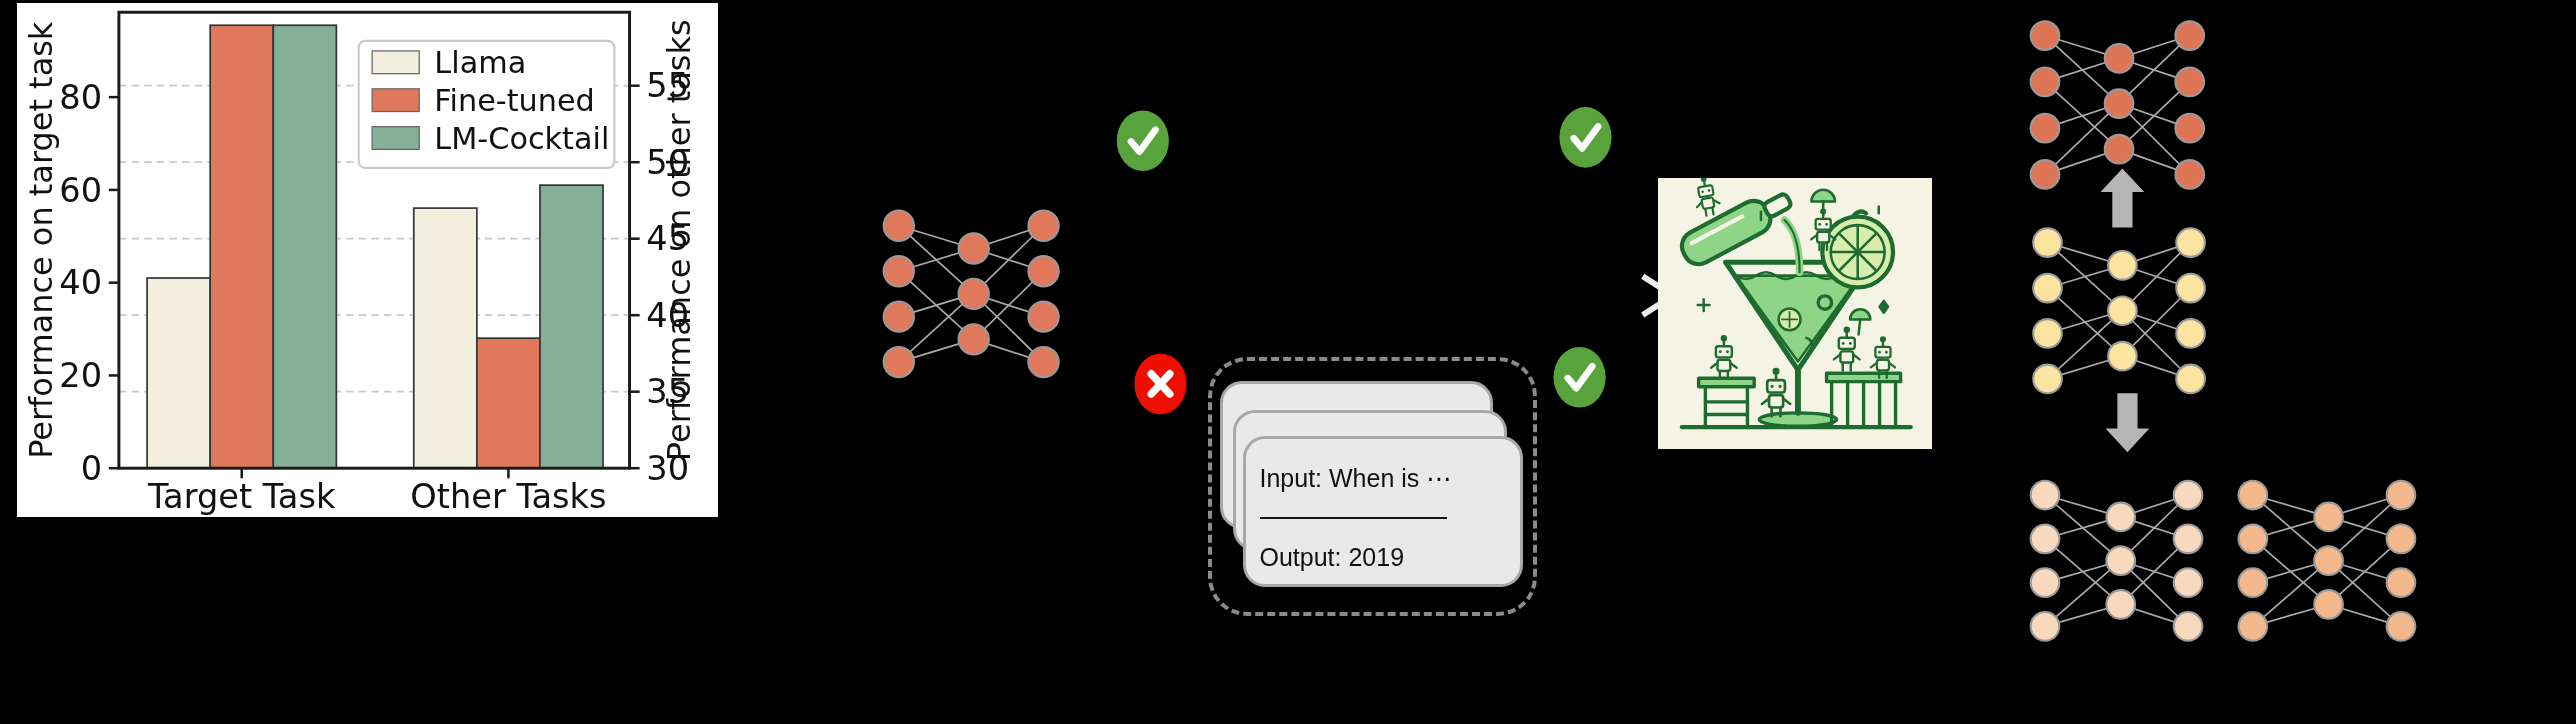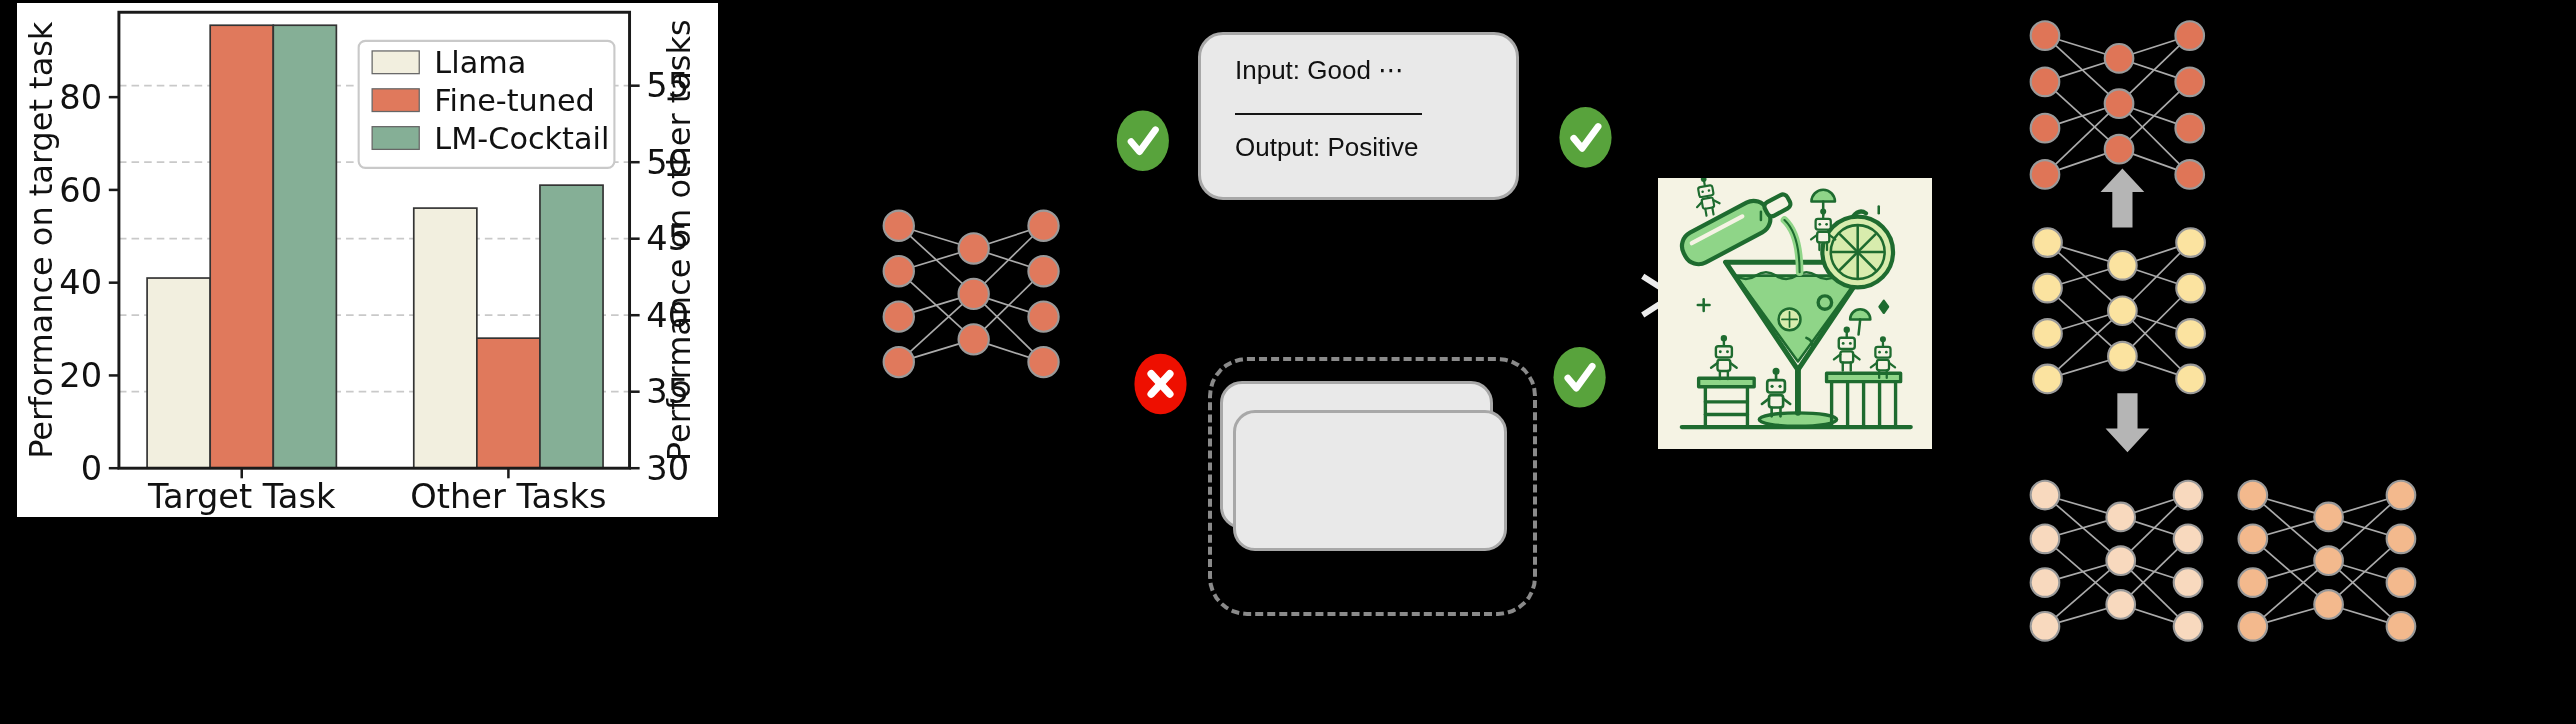--- a/index.html
+++ b/index.html
@@ -240,29 +240,29 @@
         <ellipse cx="0" cy="0" rx="31" ry="36" fill="#58A33C"></ellipse>
         <path d="M -14 1 L -4 13 L 15 -13" stroke="#ffffff" stroke-width="8" fill="none" stroke-linecap="round" stroke-linejoin="round"></path>
       </g>
       <g transform="translate(1379,456)">
         <ellipse cx="0" cy="0" rx="31" ry="36" fill="#EE0F00"></ellipse>
         <line x1="-11" y1="-12" x2="11" y2="12" stroke="#ffffff" stroke-width="9" stroke-linecap="round"></line>
         <line x1="11" y1="-12" x2="-11" y2="12" stroke="#ffffff" stroke-width="9" stroke-linecap="round"></line>
       </g>
     </svg>
 
-  <div id="card-top" class="card">
-    <div class="card-line">Input: Good ⋯</div>
-    <div class="card-sep"></div>
-    <div class="card-line out">Output: Positive</div>
-  </div>
 
   <div id="stack-wrap">
     <div id="ghost-back" class="ghost"></div>
     <div id="ghost-mid" class="ghost"></div>
+    <div id="card-front">
+      <div class="card-line">Input: When is ⋯</div>
+      <div class="card-sep"></div>
+      <div class="card-line out">Output: 2019</div>
+    </div>
   </div>
 
   <div id="cocktail">
     <svg viewBox="0 0 325 322">
       <g stroke="#1E6B2F" fill="none" stroke-width="4" stroke-linecap="round" stroke-linejoin="round">
         <defs>
           <g id="robot">
             <line x1="0" y1="-24" x2="0" y2="-17"></line>
               <circle cx="0" cy="-27" r="2.5" fill="#1E6B2F"></circle>
             <rect x="-10" y="-17" width="20" height="14" rx="3" fill="#F5F3E4"></rect>

